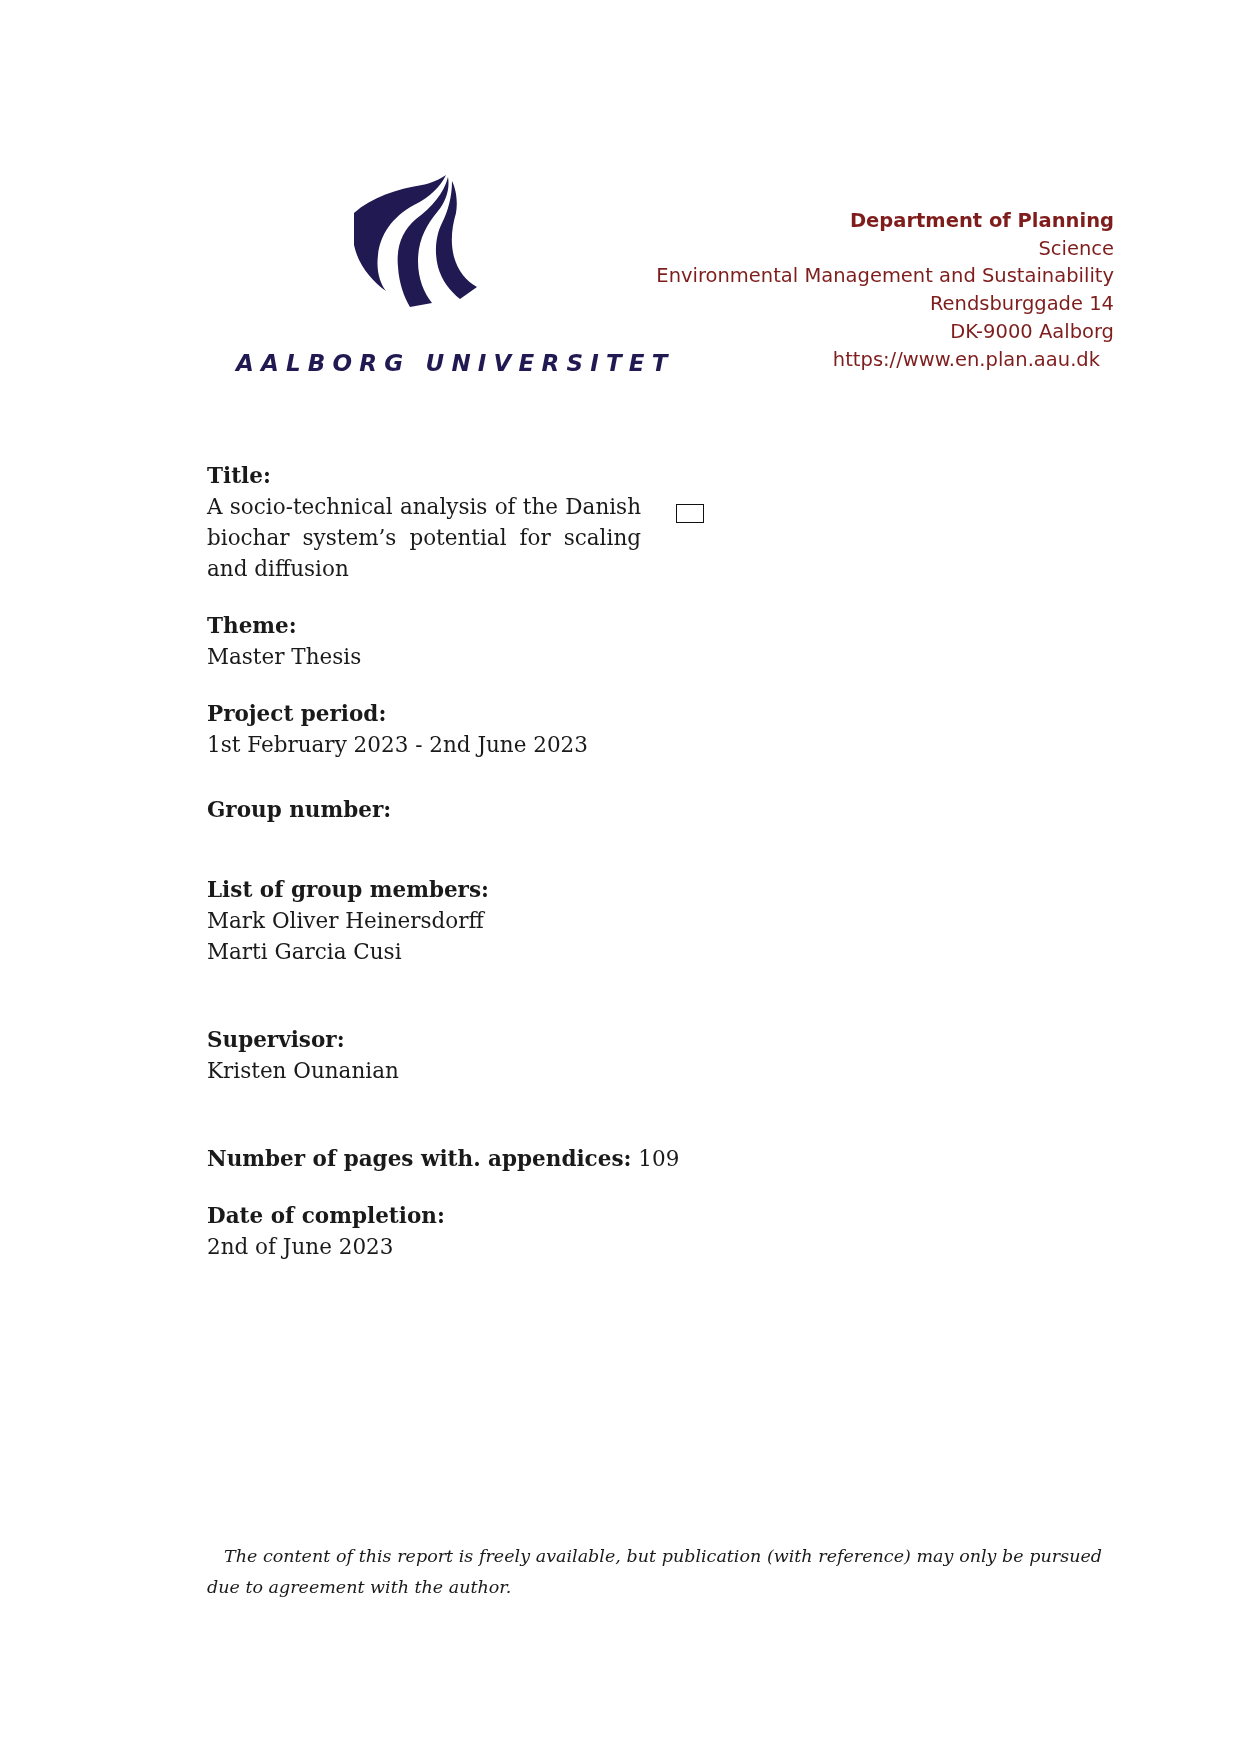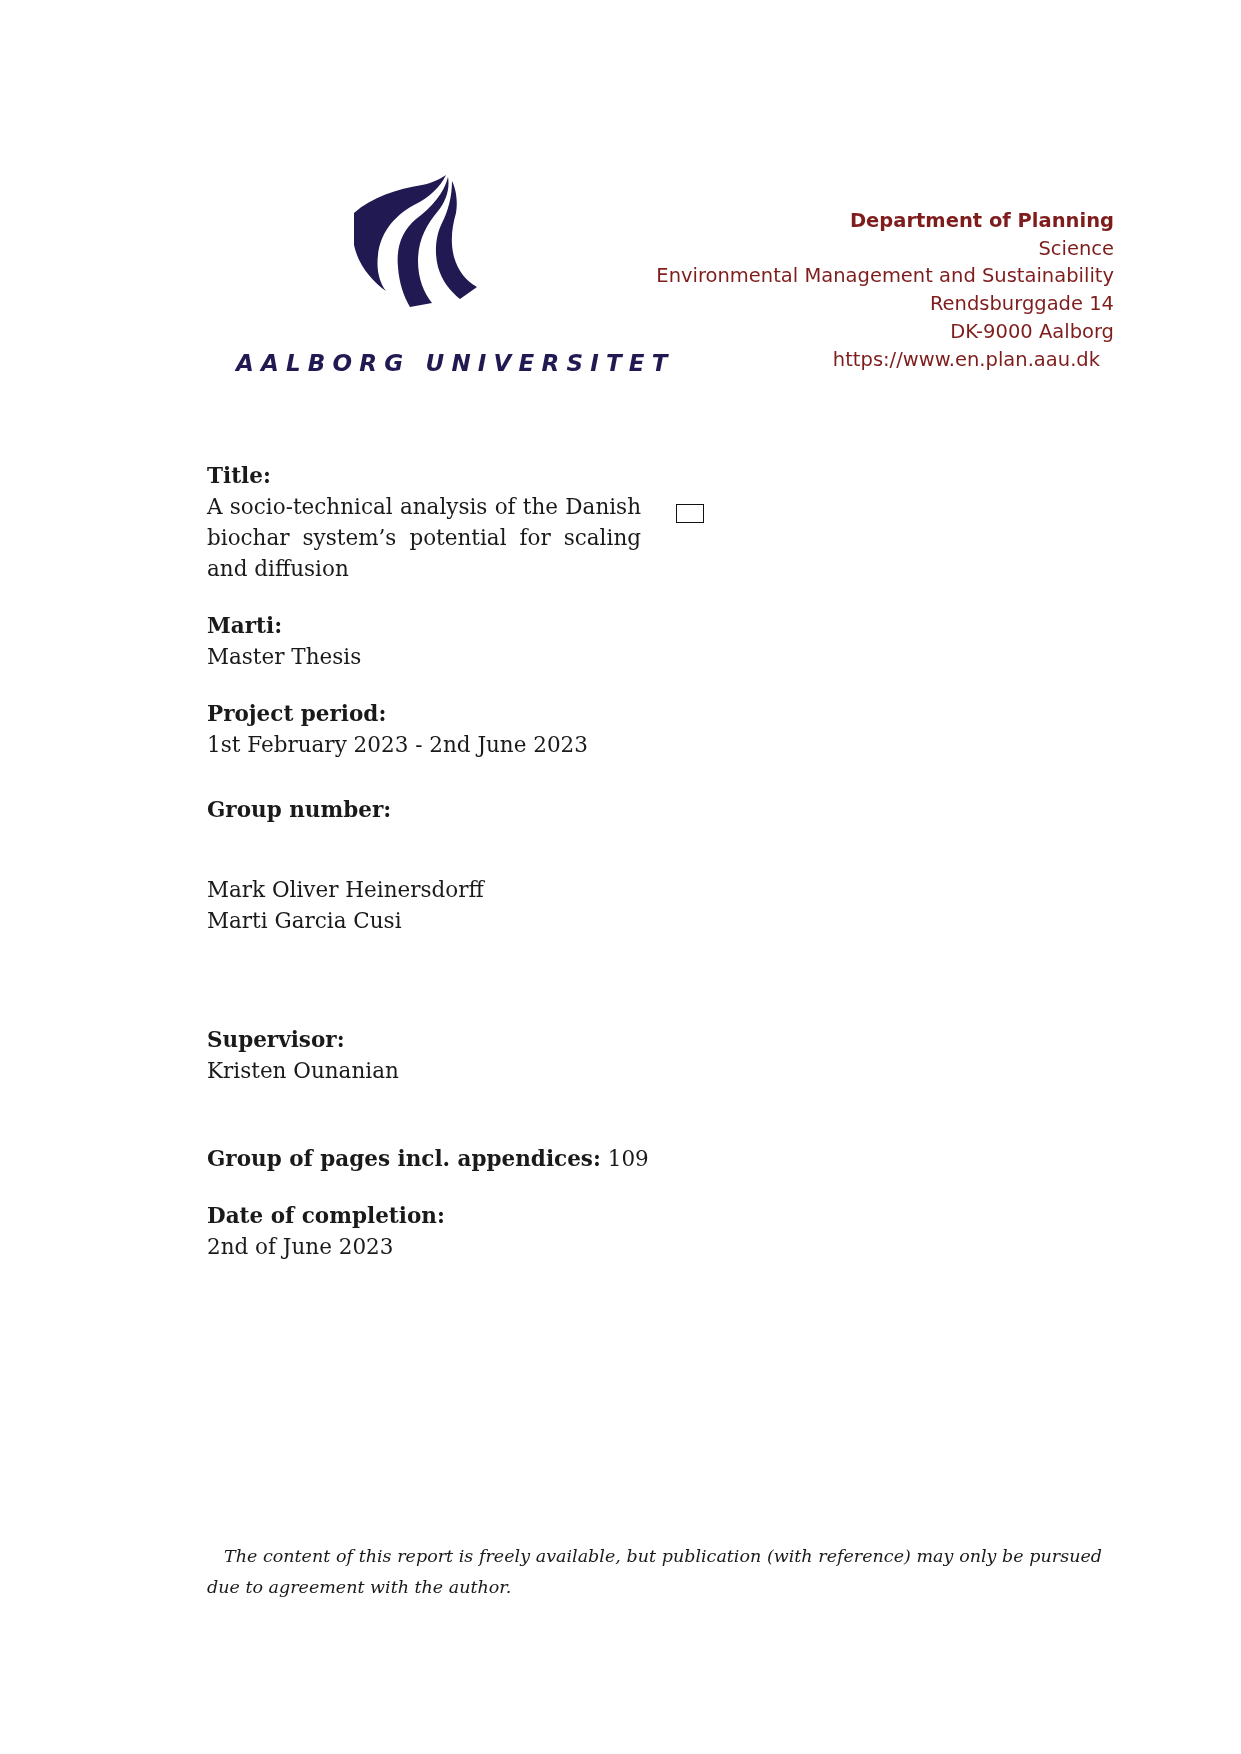--- a/index.html
+++ b/index.html
@@ -40,46 +40,47 @@
   <div class="url">https://www.en.plan.aau.dk</div>
 </div>
 
 <div class="abs block serif" style="top:460px;">
   <span class="label">Title:</span>
   <span class="val justify">A socio-technical analysis of the Danish biochar system’s potential for scaling and diffusion</span>
 </div>
 <div class="abs box"></div>
 
 <div class="abs block serif" style="top:610px;">
-  <span class="label">Marti:</span>
+  <span class="label">Theme:</span>
   <span class="val">Master Thesis</span>
 </div>
 
 <div class="abs block serif" style="top:698px;">
   <span class="label">Project period:</span>
   <span class="val">1st February 2023 - 2nd June 2023</span>
 </div>
 
 <div class="abs block serif" style="top:794px;">
   <span class="label">Group number:</span>
   <span class="val"></span>
 </div>
 
 <div class="abs block serif" style="top:874px;">
+  <span class="label">List of group members:</span>
   <span class="val">Mark Oliver Heinersdorff</span>
   <span class="val">Marti Garcia Cusi</span>
 </div>
 
 <div class="abs block serif" style="top:1024px;">
   <span class="label">Supervisor:</span>
   <span class="val">Kristen Ounanian</span>
 </div>
 
 <div class="abs block serif" style="top:1143px; width:600px;">
-  <span style="font-weight:bold;">Group of pages incl. appendices:</span>
+  <span style="font-weight:bold;">Number of pages with. appendices:</span>
   <span>109</span>
 </div>
 
 <div class="abs block serif" style="top:1200px;">
   <span class="label">Date of completion:</span>
   <span class="val">2nd of June 2023</span>
 </div>
 
 <div class="abs footer serif">The content of this report is freely available, but publication (with reference) may only be pursued due to agreement with the author.</div>
 

